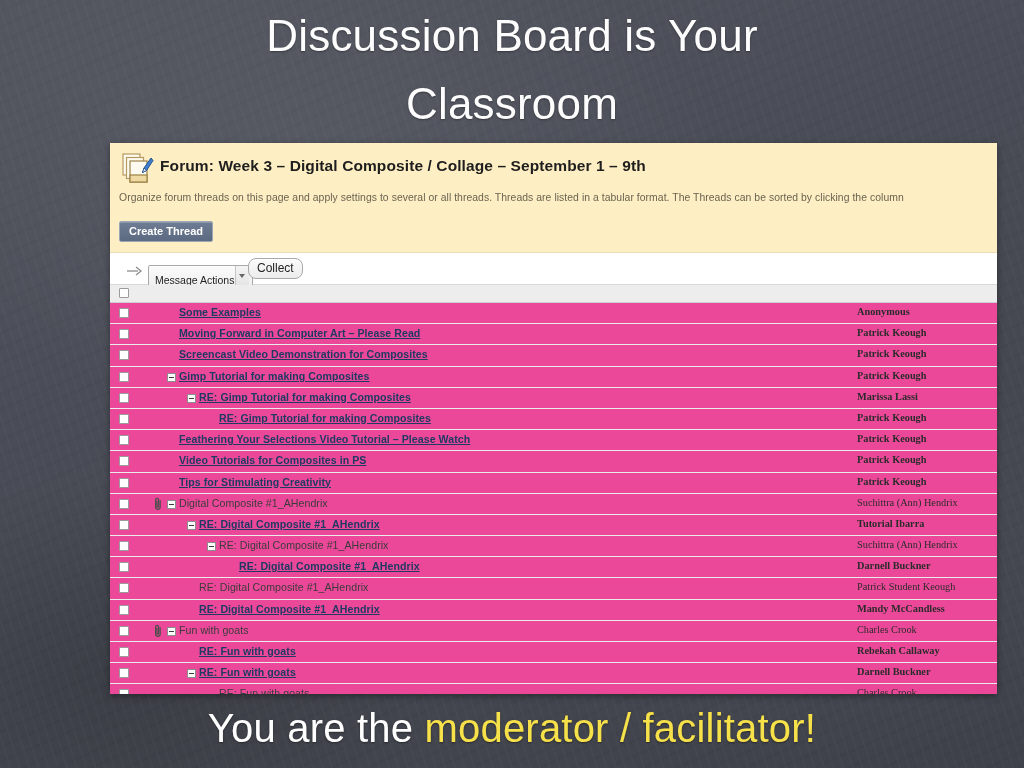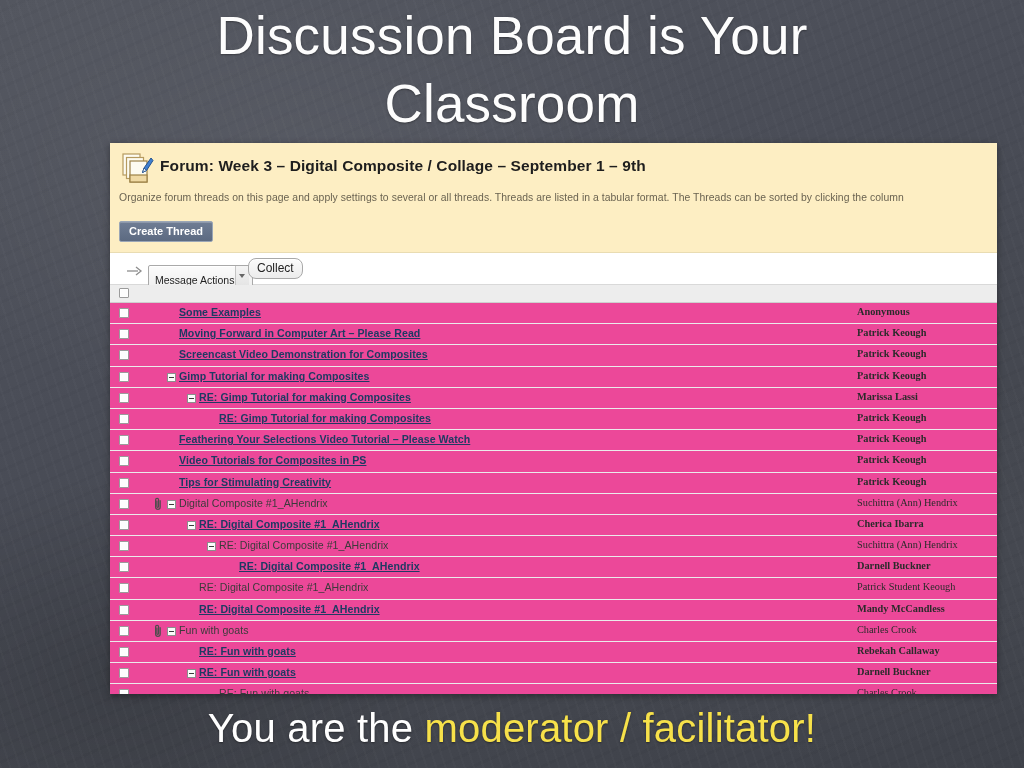--- a/index.html
+++ b/index.html
@@ -24,21 +24,21 @@
       repeating-linear-gradient(72deg, rgba(255,255,255,.018) 0 2px, rgba(255,255,255,0) 2px 9px),
       repeating-linear-gradient(-24deg, rgba(0,0,0,.025) 0 3px, rgba(0,0,0,0) 3px 14px);
     opacity:.9;
   }
 
   
   .headline{
     position:absolute;left:0;right:0;top:2px;
     text-align:center;
     font-family:"Liberation Sans Narrow","Liberation Sans",sans-serif;
-    font-size:53px;line-height:68px;
+    font-size:44px;line-height:68px;
     color:#fdfdfd;letter-spacing:.2px;
     text-shadow:0 1px 2px rgba(0,0,0,.35);
     z-index:4;
   }
   .headline span{display:block;}
 
   
   .caption{
     position:absolute;left:0;right:0;top:703px;
     text-align:center;
@@ -273,21 +273,21 @@
             <path d="M6.2 3.2 V10 a2.3 2.3 0 0 1 -4.6 0 V2.8 a1.5 1.5 0 0 1 3 0 V9.6 a.8 .8 0 0 1 -1.6 0 V3.4" fill="none" stroke="#4d4d4d" stroke-width="1.2"></path>
           </svg></span>
         <span class="twisty" style="left: 57px;"></span>
         <span class="subject read" style="left: 69px;">Digital Composite #1_AHendrix</span>
         <span class="author read">Suchittra (Ann) Hendrix</span>
       </div>
       <div class="row">
         <span class="cbx"></span>
         <span class="twisty" style="left: 77px;"></span>
         <span class="subject unread" style="left: 89px;">RE: Digital Composite #1_AHendrix</span>
-        <span class="author unread">Cherica Ibarra</span>
+        <span class="author unread">Tutorial Ibarra</span>
       </div>
       <div class="row">
         <span class="cbx"></span>
         <span class="twisty" style="left: 97px;"></span>
         <span class="subject read" style="left: 109px;">RE: Digital Composite #1_AHendrix</span>
         <span class="author read">Suchittra (Ann) Hendrix</span>
       </div>
       <div class="row">
         <span class="cbx"></span>
         <span class="subject unread" style="left: 129px;">RE: Digital Composite #1_AHendrix</span>

